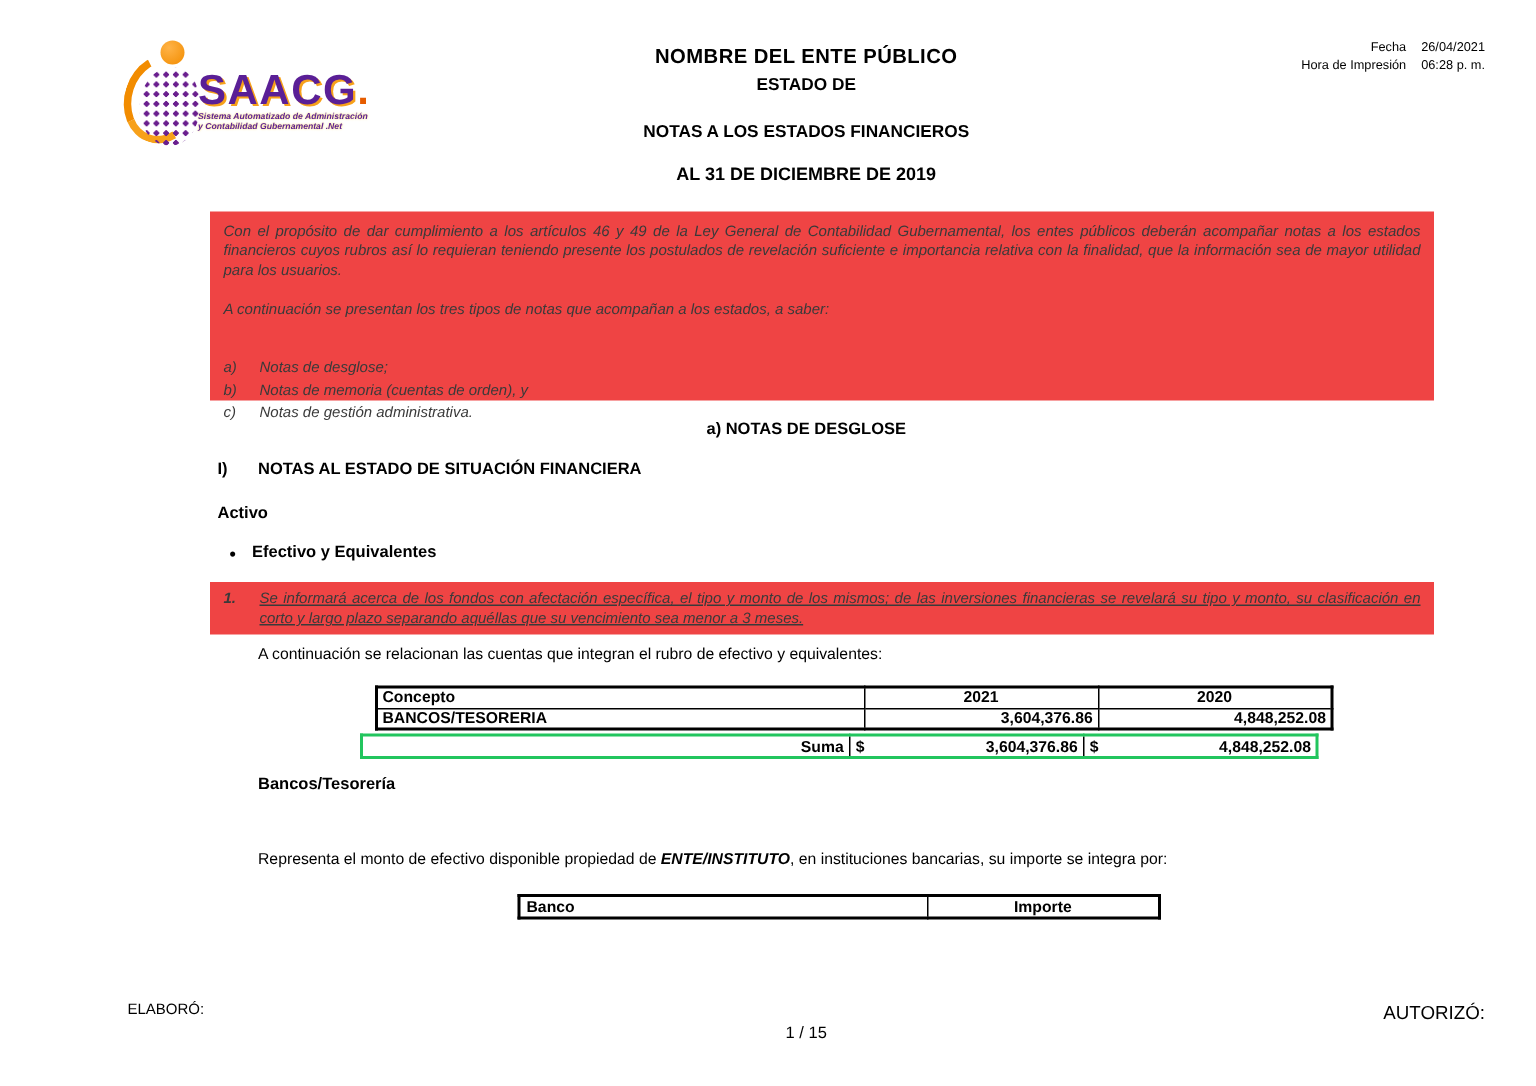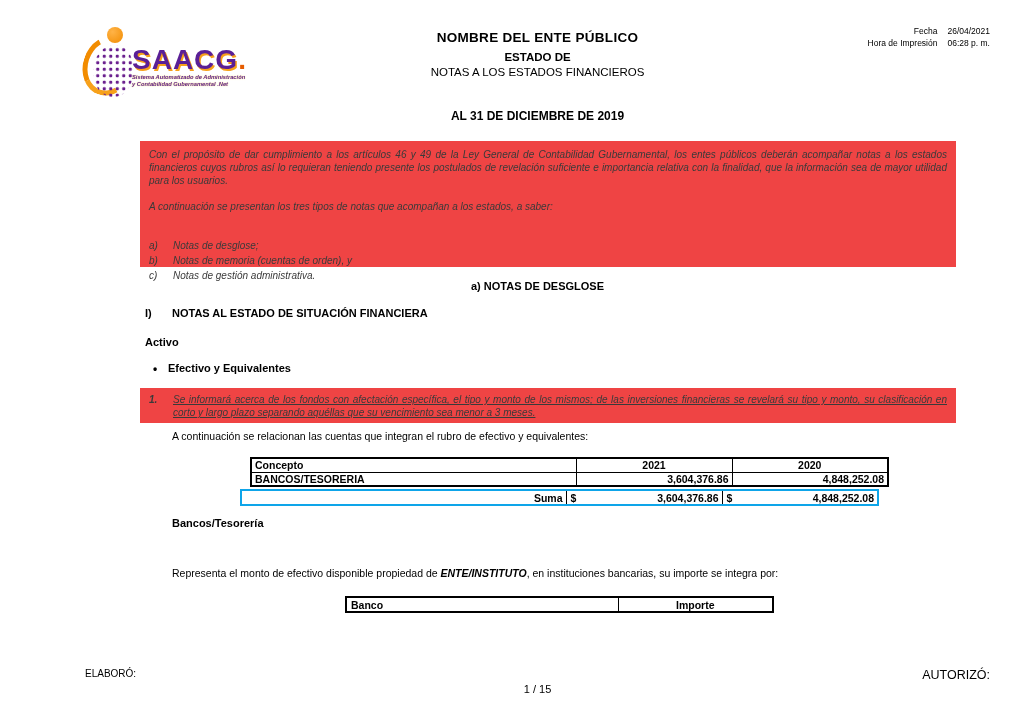--- a/index.html
+++ b/index.html
@@ -28,21 +28,21 @@
   .logo-name { font-size:28px; font-weight:bold; color:#5a1f96; letter-spacing:1px; line-height:28px;
                text-shadow:1.5px 1.5px 0 #f7a11a; }
   .logo-dot { color:#e65c00; text-shadow:none; }
   .logo-sub { font-size:8px; line-height:8.5px; font-weight:bold; font-style:italic; color:#5a1f96;
               transform:scale(0.72); transform-origin:left top; text-shadow:0 0 2px #ffd24d; margin-top:1px; }
 
   
   .title-block { left:85px; top:30px; width:905px; text-align:center; }
   .entity-name { font-size:13.5px; font-weight:bold; letter-spacing:0.3px; }
   .report-line1 { font-size:11.5px; font-weight:bold; margin-top:6px; }
-  .report-line2 { font-size:11.5px; font-weight:normal; margin-top:3px; }
+  .report-line2 { font-size:11.5px; font-weight:bold; margin-top:19px; }
   .period-line { left:85px; top:109px; width:905px; text-align:center; font-size:12px; font-weight:bold; }
 
   
   .greenblock { background:#ef4444; color:#3a3a3a; font-style:italic; font-size:10px; line-height:13px; }
   .intro-block { left:140px; top:141px; width:816px; height:126px; padding:7px 9px; }
   .intro-block .p1 { text-align:justify; }
   .intro-block .p2 { margin-top:13px; }
   .abc-list { margin-top:25px; }
   .abc-item { display:flex; line-height:15px; }
   .abc-item .marker { width:24px; flex:0 0 24px; }
@@ -65,21 +65,21 @@
   .table1-wrap { left:240px; top:457px; width:637px; }
   table { border-collapse:collapse; table-layout:fixed; width:637px;
           font-size:10.5px; font-weight:bold; }
   .t1 { border:2px solid #000;margin-left:10px; }
   .t1 th, .t1 td { border:1px solid #000; height:14px; padding:0 3px; overflow:hidden; white-space:nowrap; }
   .col-concepto { width:325px; }
   .col-year { width:156px; }
   .t1 th.year-h { text-align:center; }
   .t1 th.con-h { text-align:left; }
   td.num { text-align:right; }
-  .suma-table { margin-top:2px; border:2px solid #0ea5e9; }
+  .suma-table { margin-top:2px; border:2px solid #22c55e; }
   .suma-table td { border:1px solid #000; height:15px; padding:0 3px; white-space:nowrap; }
   td.suma-label { text-align:right; }
   td.cur { position:relative; text-align:right; }
   td.cur .dollar { position:absolute; left:4px; top:1px; }
 
   
   .bancos-heading { left:172px; top:517px; font-size:11px; font-weight:bold; }
   .bancos-para { left:172px; top:567px; font-size:10.5px; }
   .bancos-para .entity { font-weight:bold; font-style:italic; }
 

